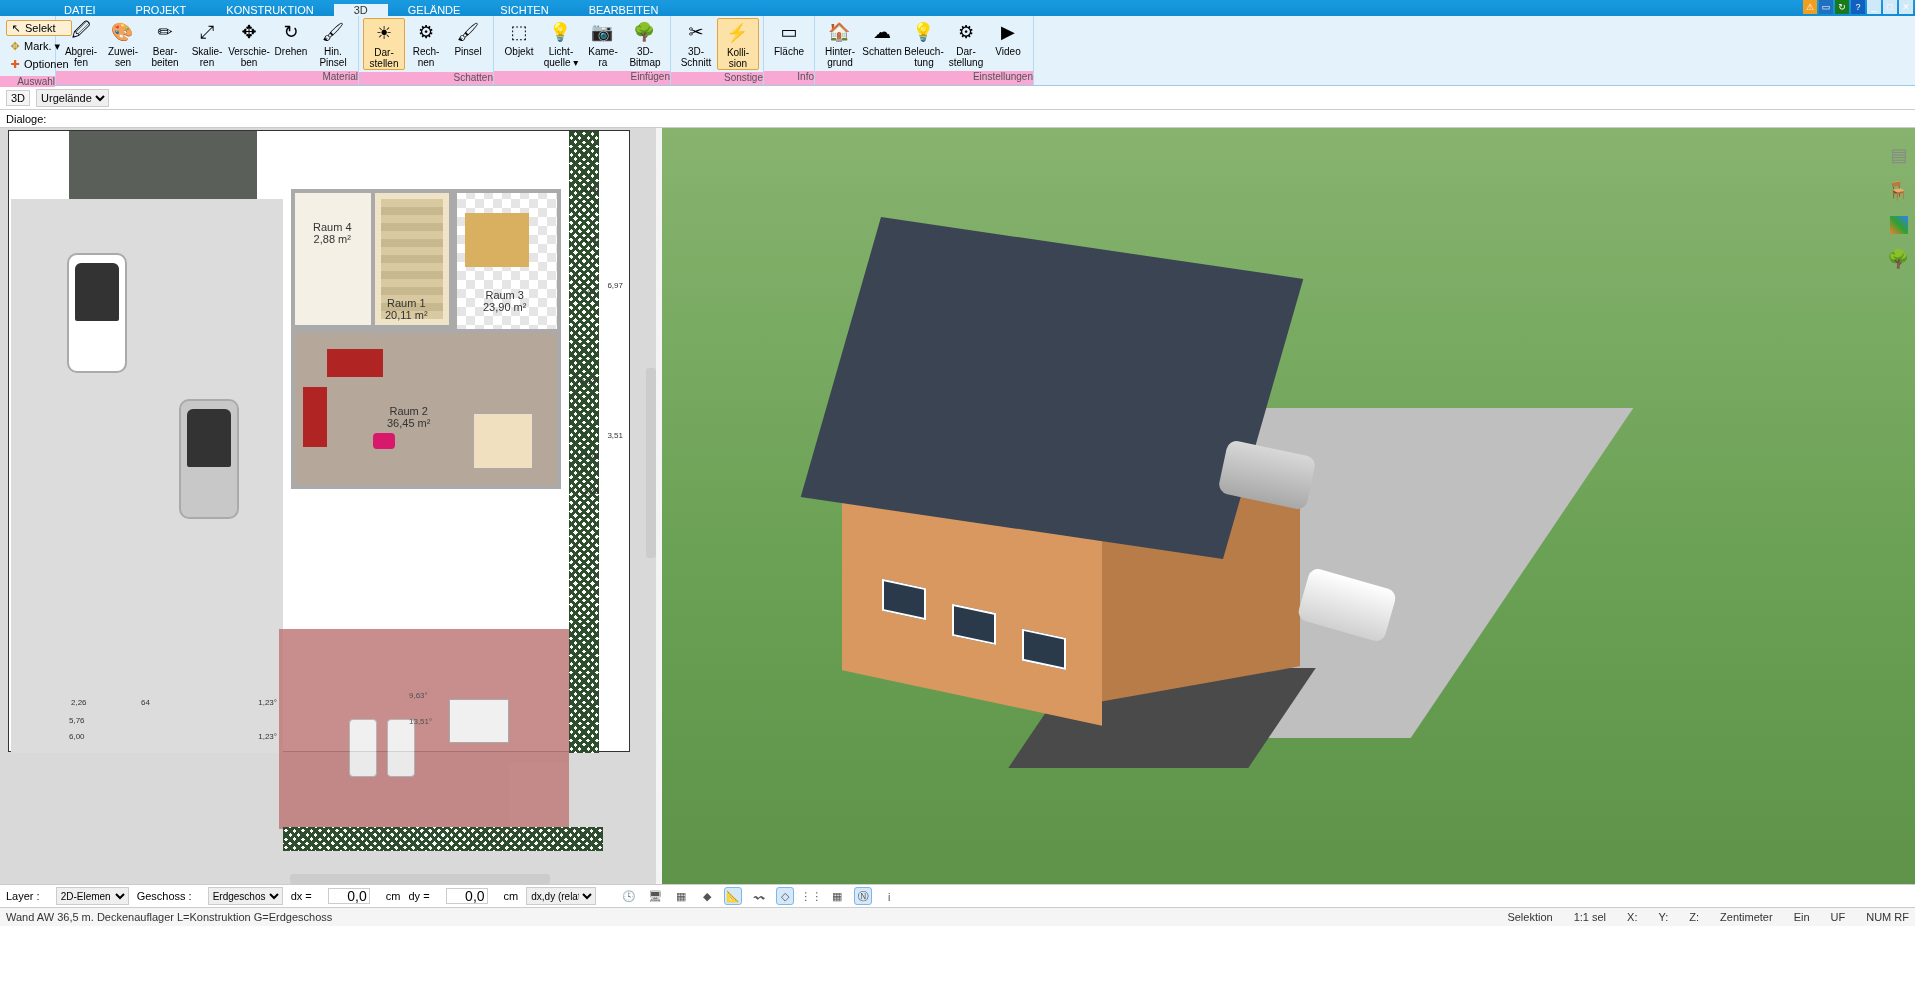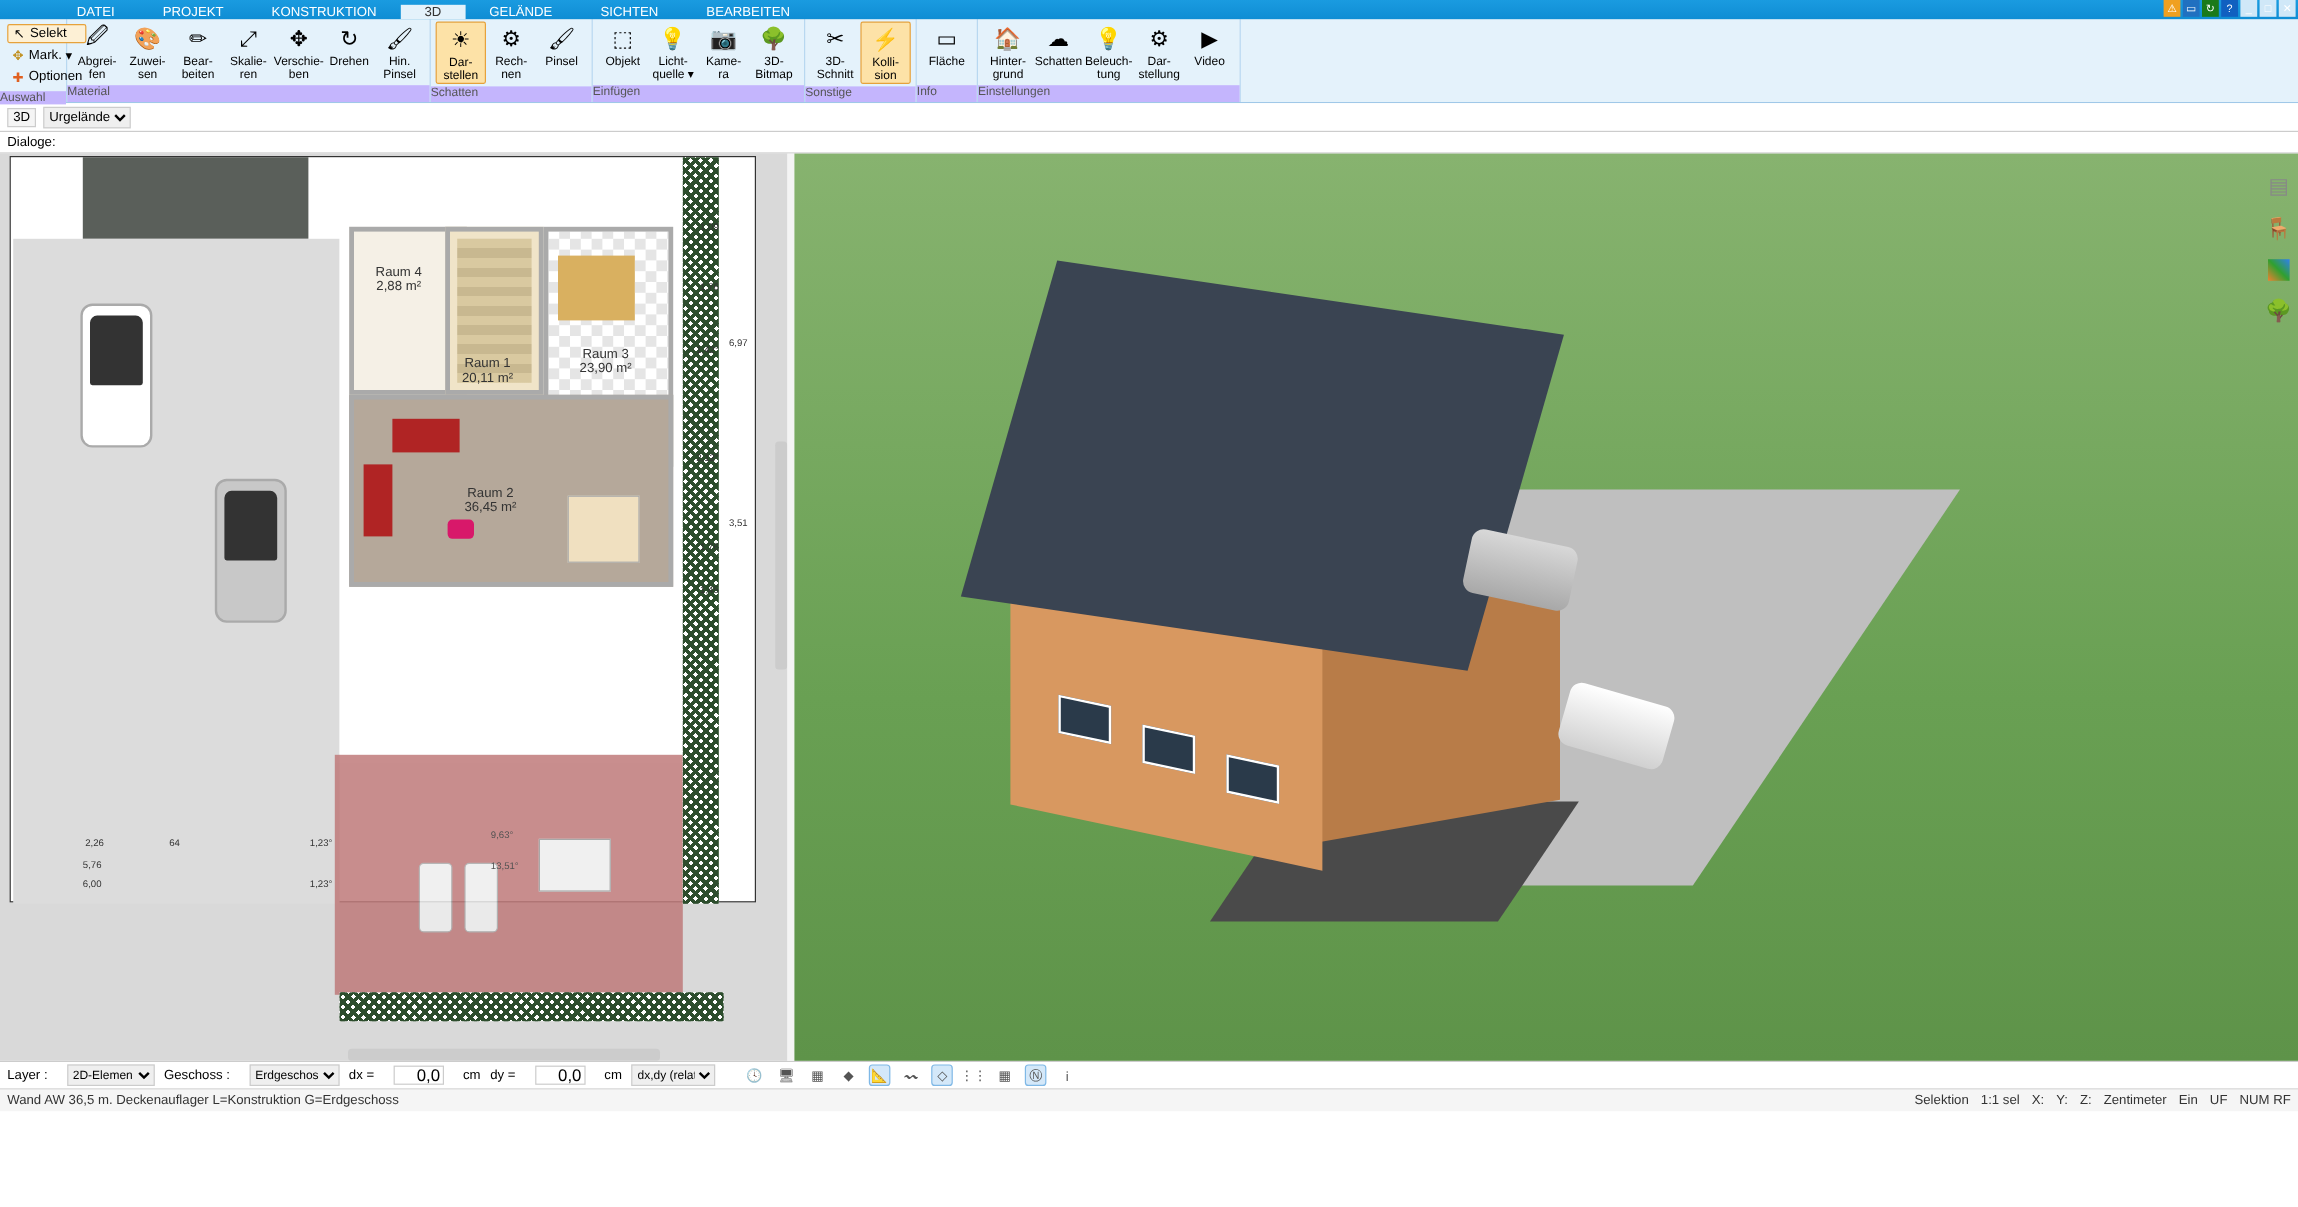--- a/index.html
+++ b/index.html
@@ -9,21 +9,21 @@
 .menu-bar { height: 16px; background: linear-gradient(#1a9be0, #0f8dd4); display: flex; align-items: flex-end; color: #fff; position: relative; padding-left: 44px; }
 .menu-item { padding: 0 20px; display: flex; align-items: center; cursor: pointer; }
 .menu-item.active { background: #e4f2fb; color: #333; }
 .menu-right { position: absolute; right: 2px; top: 0; display: flex; gap: 2px; }
 .menu-right .win-btn { width: 14px; height: 14px; display: flex; align-items: center; justify-content: center; font-size: 9px; }
 
 
 .ribbon { height: 70px; background: #e4f2fb; display: flex; border-bottom: 1px solid #a0c8e8; }
 .ribbon-group { border-right: 1px solid #b8d8f0; display: flex; flex-direction: column; }
 .ribbon-group-body { flex: 1; display: flex; align-items: flex-start; padding: 2px 4px; }
-.ribbon-group-label { height: 14px; font-size: 10px; color: #555; text-align: left; background: #c4b5fd; }
+.ribbon-group-label { height: 14px; font-size: 10px; color: #555; text-align: right; background: #f9a8d4; }
 .ribbon-small-col { display: flex; flex-direction: column; gap: 2px; padding: 2px; }
 .ribbon-small { display: flex; align-items: center; gap: 3px; height: 16px; padding: 0 3px; cursor: pointer; }
 .ribbon-small.with-border { border: 1px solid #e6a23c; background: #fdf0d5; border-radius: 2px; }
 .ribbon-big { width: 42px; display: flex; flex-direction: column; align-items: center; padding-top: 2px; cursor: pointer; }
 .ribbon-big.active { background: #fde2a7; border: 1px solid #e6a23c; border-radius: 2px; }
 .ribbon-big .ico { width: 24px; height: 24px; display: flex; align-items: center; justify-content: center; font-size: 18px; }
 .ribbon-big .lbl { font-size: 10px; text-align: center; line-height: 11px; margin-top: 2px; white-space: pre-line; }
 .mini-ico { width: 12px; height: 12px; display: inline-flex; align-items: center; justify-content: center; }
 
 
@@ -69,21 +69,21 @@
 .coord-bar { height: 24px; border-top: 1px solid #ccc; border-bottom: 1px solid #ccc; display: flex; align-items: center; padding: 0 6px; gap: 8px; background: #fff; }
 .coord-bar .field { display: flex; align-items: center; gap: 16px; }
 .coord-bar input[type=text] { width: 42px; height: 16px; border: 1px solid #ccc; text-align: right; padding-right: 2px; font-size: 14px; }
 .coord-bar select { height: 18px; border: 1px solid #ccc; font-size: 10px; }
 .coord-bar .red { color: #c0392b; }
 .icon-btn { width: 18px; height: 18px; display: flex; align-items: center; justify-content: center; border-radius: 3px; cursor: pointer; color: #555; }
 .icon-btn.active { background: #d4e8f9; border: 1px solid #7fb8e6; }
 
 
 .status-bar { height: 18px; background: #f5f5f5; display: flex; align-items: center; padding: 0 6px; font-size: 10px; color: #333; justify-content: space-between; }
-.status-right { display: flex; gap: 10px; }
+.status-right { display: flex; gap: 21px; }
 
 
 .house-3d { position: absolute; left: 130px; top: 120px; width: 520px; height: 460px; }
 .roof { position: absolute; left: 40px; top: 0; width: 440px; height: 280px; background: #3a4452; transform: skewX(-16deg) skewY(8deg); }
 .wall-front { position: absolute; left: 50px; top: 230px; width: 260px; height: 220px; background: #d89860; transform: skewY(12deg); }
 .wall-side { position: absolute; left: 308px; top: 248px; width: 200px; height: 188px; background: #b87c48; transform: skewY(-10deg); }
 .window { position: absolute; width: 44px; height: 32px; background: #2a3a4a; border: 2px solid #fff; }
 .pave { position: absolute; left: 480px; top: 280px; width: 380px; height: 330px; background: #bfbfbf; transform: skewX(-34deg); }
 .garage-3d { position: absolute; left: 380px; top: 540px; width: 240px; height: 100px; background: #4a4a4a; transform: skewX(-34deg); }
 .car3d { position: absolute; width: 90px; height: 54px; border-radius: 10px; }

